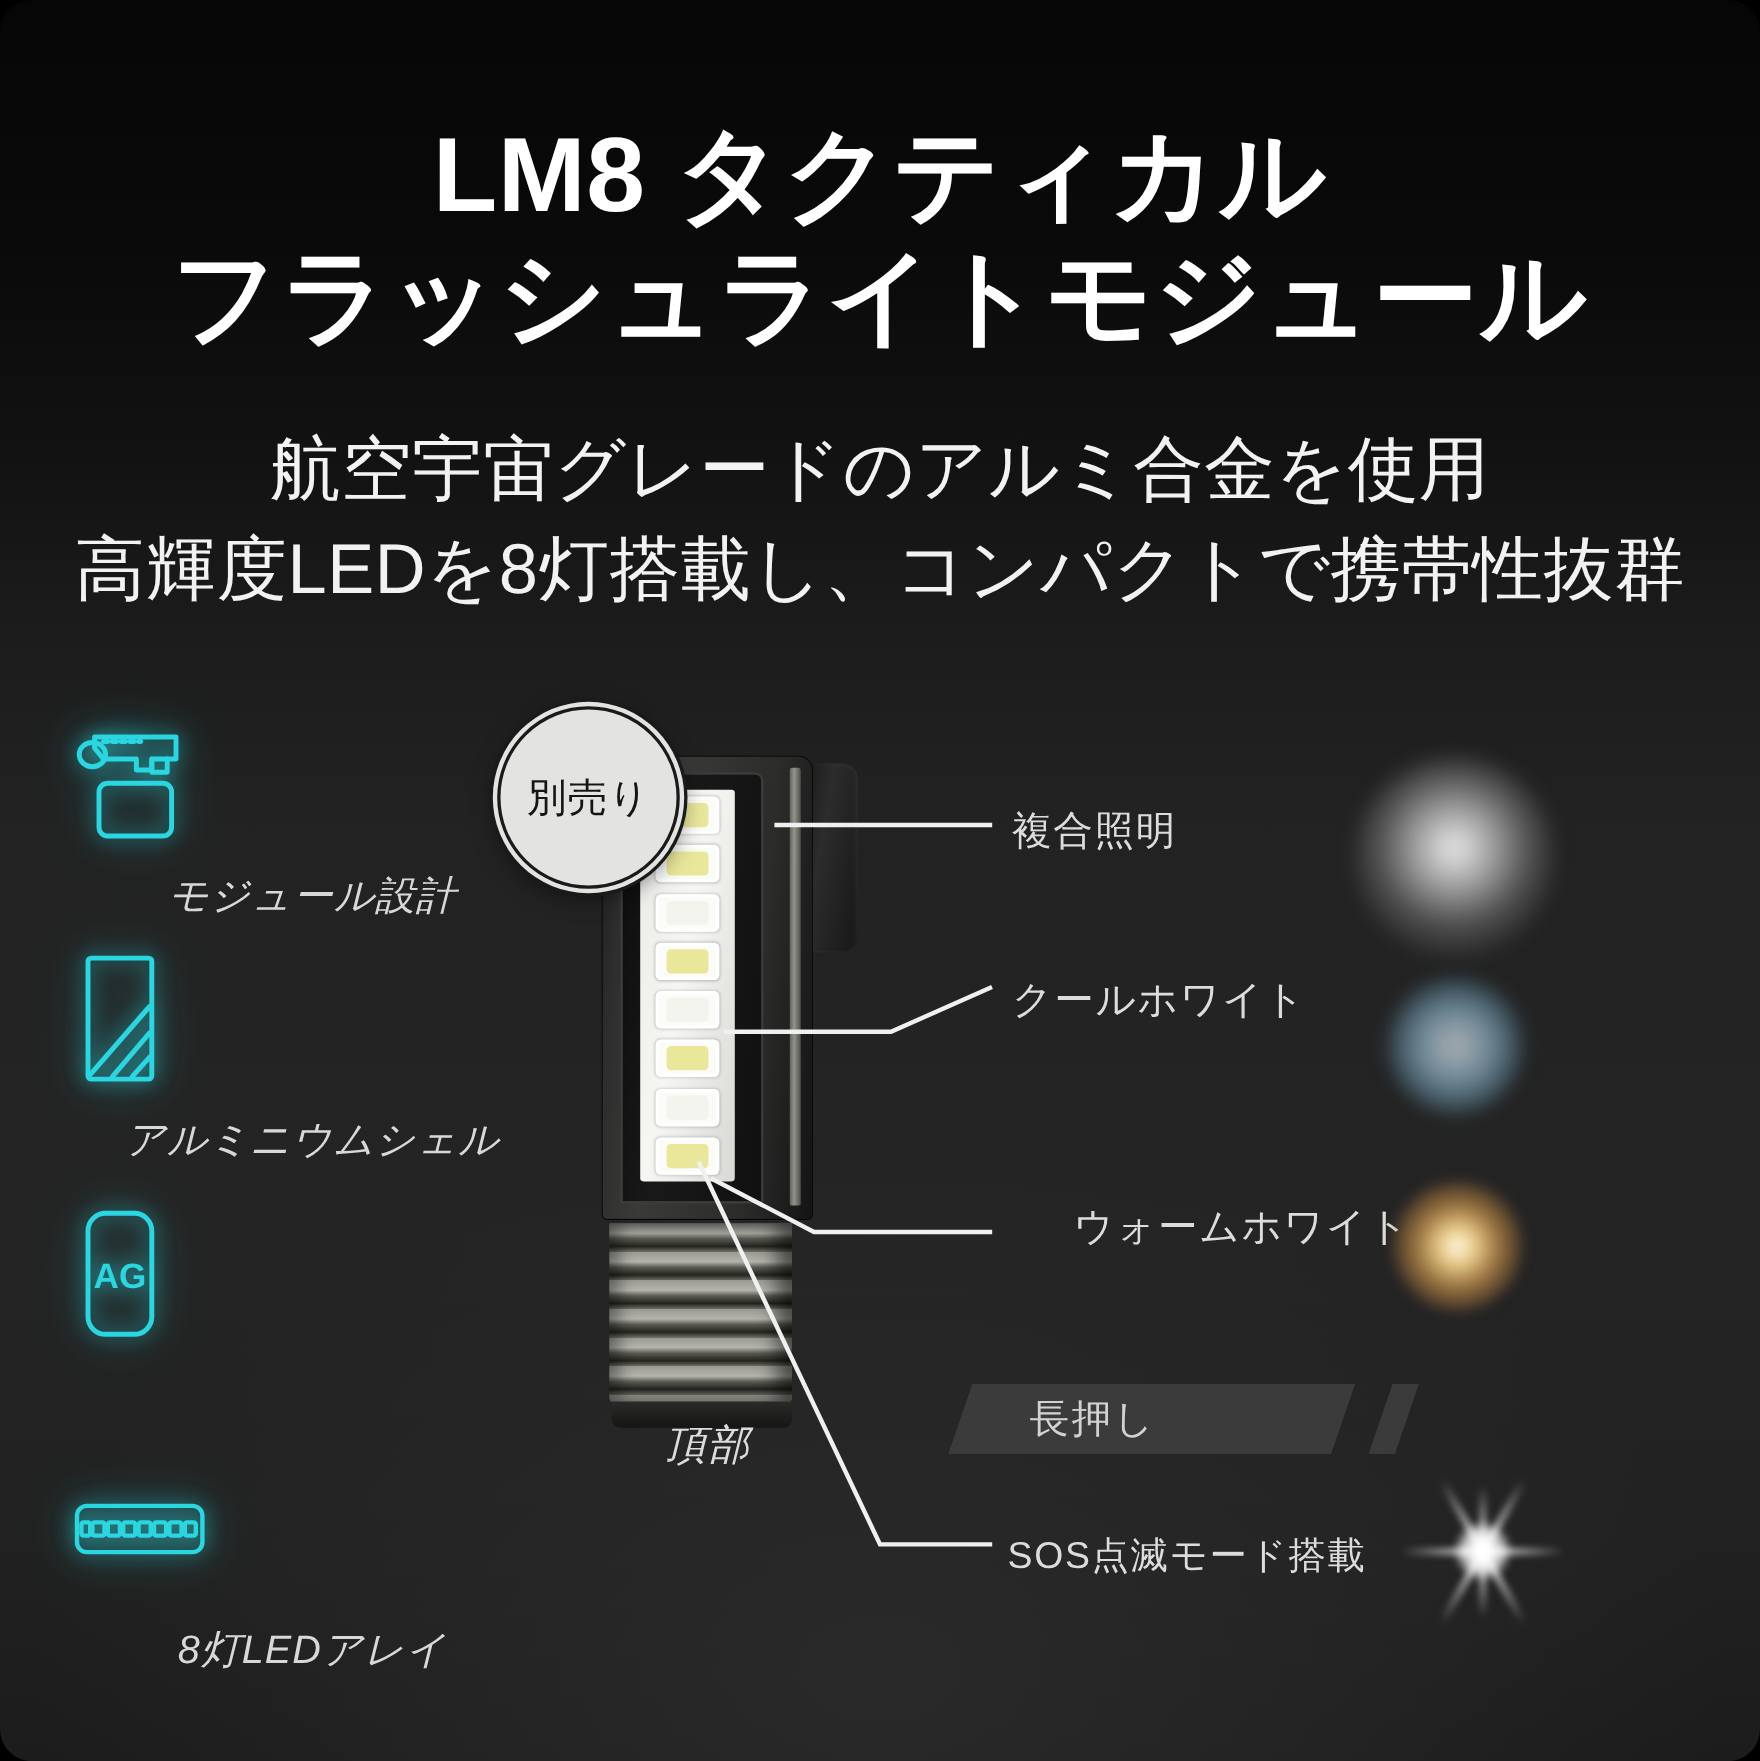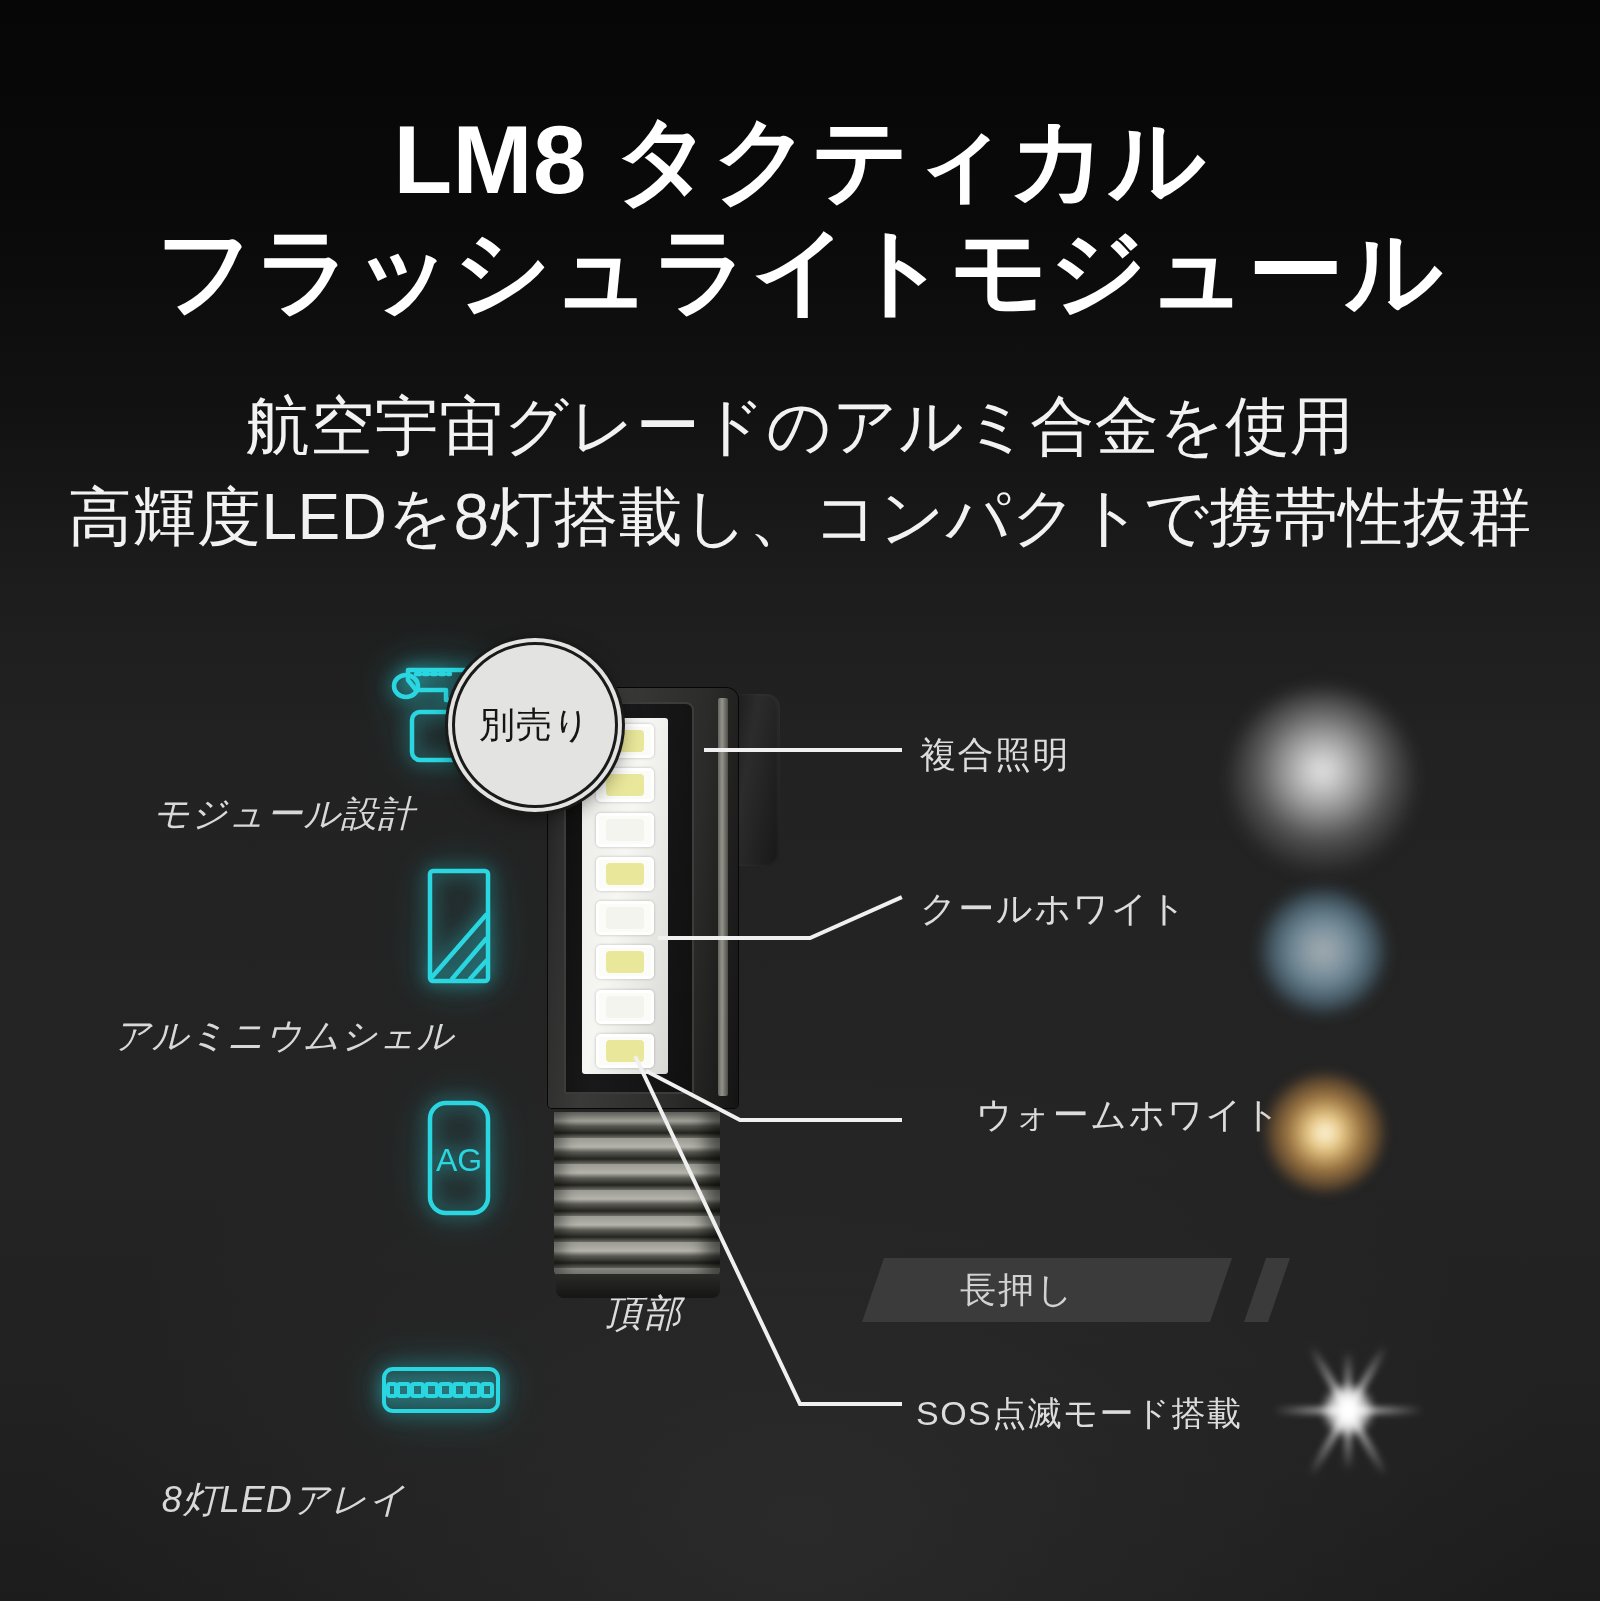--- a/index.html
+++ b/index.html
@@ -18,20 +18,21 @@
         #060606 0%,
         #0a0a0a 14%,
         #121212 26%,
         #1c1c1c 36%,
         #222222 46%,
         #242424 70%,
         #212121 88%,
         #1c1c1c 100%);
     font-family: "Liberation Sans", "DejaVu Sans", sans-serif;
     color: #e8e8e8;
+    border-radius: 29px;
     -webkit-font-smoothing: antialiased;
   }
 
   
   .header {
     position: absolute;
     left: 0; top: 0;
     width: 1600px;
     text-align: center;
     padding-top: 104px;
@@ -71,21 +72,22 @@
   }
   .feature.f0 { top: 0; }
   .feature.f1 { top: 222px; }
   .feature.f2 { top: 454px; }
   .feature.f3 { top: 686px; }
 
   .feat-icon {
     height: 132px;
     display: flex;
     align-items: center;
-    justify-content: flex-end;
+    justify-content: flex-start;
+    font-weight: bold;
   }
   .feat-icon svg {
     filter: drop-shadow(0 0 9px rgba(42,214,224,0.75))
             drop-shadow(0 0 22px rgba(42,214,224,0.35));
   }
   .feat-label {
     margin-top: 20px;
     font-size: 36px;
     color: #d8d8d8;
     letter-spacing: 1px;
@@ -311,21 +313,21 @@
     left: 862px;
     top: 1258px;
     width: 370px;
     height: 64px;
     background: #3b3b3b;
     clip-path: polygon(22px 0, 100% 0, calc(100% - 22px) 100%, 0 100%);
     display: flex;
     align-items: center;
   }
   .press-banner span {
-    margin-left: 98px;
+    margin-left: 74px;
     font-size: 36px;
     color: #d2d2d2;
     letter-spacing: 2px;
   }
   .press-slash {
     position: absolute;
     left: 1244px;
     top: 1258px;
     width: 46px;
     height: 64px;

